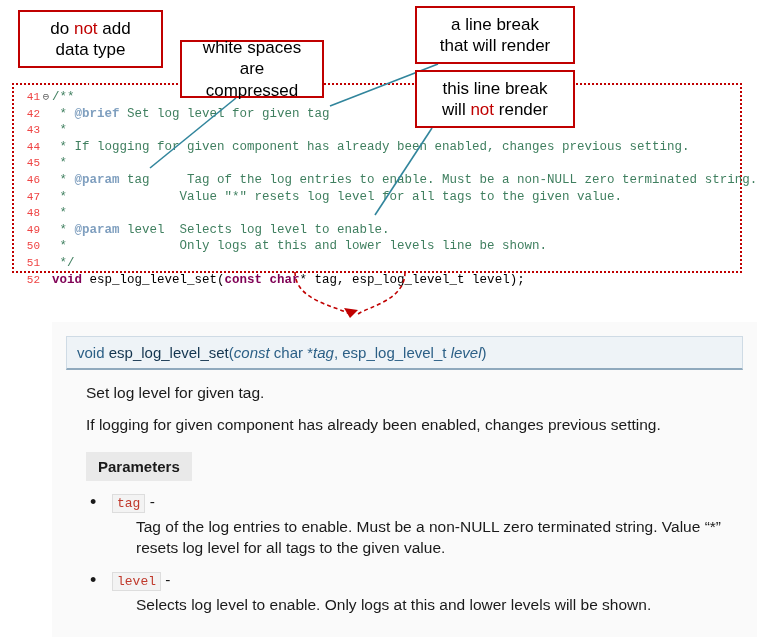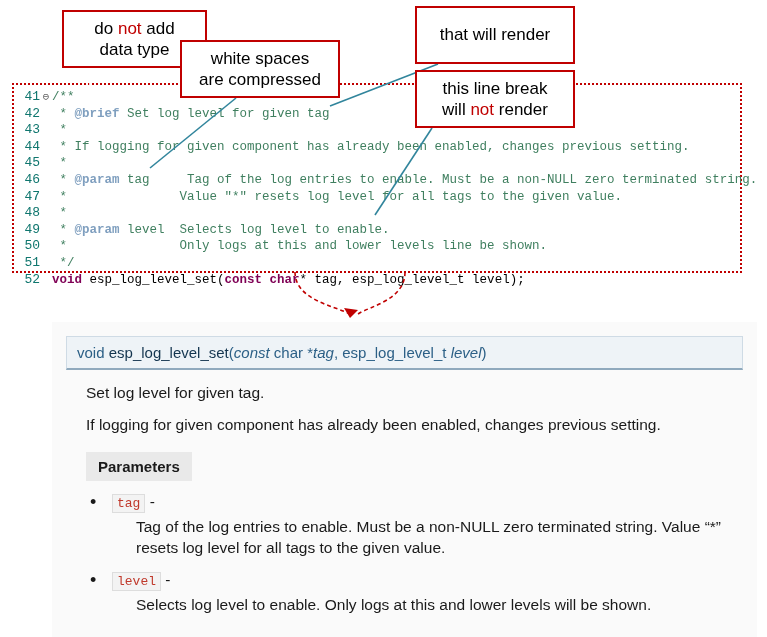--- a/index.html
+++ b/index.html
@@ -33,26 +33,25 @@
   }
 
   #callout-datatype {
     left: 18px;
     top: 10px;
     width: 145px;
     height: 58px;
     display: flex;
     flex-direction: column;
     justify-content: center;
-    margin-left: 44px;
   }
   #callout-whitespace {
     left: 180px;
     top: 40px;
-    width: 160px;
+    width: 144px;
     height: 58px;
     display: flex;
     flex-direction: column;
     justify-content: center;
   }
   #callout-linebreak-render {
     left: 415px;
     top: 6px;
     width: 160px;
     height: 58px;
@@ -99,23 +98,23 @@
   }
   .code-line {
     display: flex;
     white-space: pre;
     height: 16.6px;
   }
   .ln {
     width: 26px;
     min-width: 26px;
     text-align: right;
-    color: #0f766e;
+    color: #ef4444;
     font-family: "Liberation Mono", monospace;
-    font-size: 13px;
+    font-size: 11px;
     user-select: none;
   }
   .fold {
     width: 12px;
     min-width: 12px;
     text-align: center;
     color: #666666;
     font-size: 11px;
   }
   .code-text {
@@ -226,20 +225,21 @@
   <div><span>do </span><span class="hl">not</span><span> add</span></div>
   <div>data type</div>
 </div>
 
 <div class="callout" id="callout-whitespace">
   <div>white spaces</div>
   <div>are  compressed</div>
 </div>
 
 <div class="callout" id="callout-linebreak-render">
+  <div>a line break</div>
   <div>that will render</div>
 </div>
 
 <div class="callout" id="callout-linebreak-norender">
   <div>this line break</div>
   <div><span>will </span><span class="hl">not</span><span> render</span></div>
 </div>
 
 <div id="code-panel">
   <div class="code-lines" id="code-lines">

